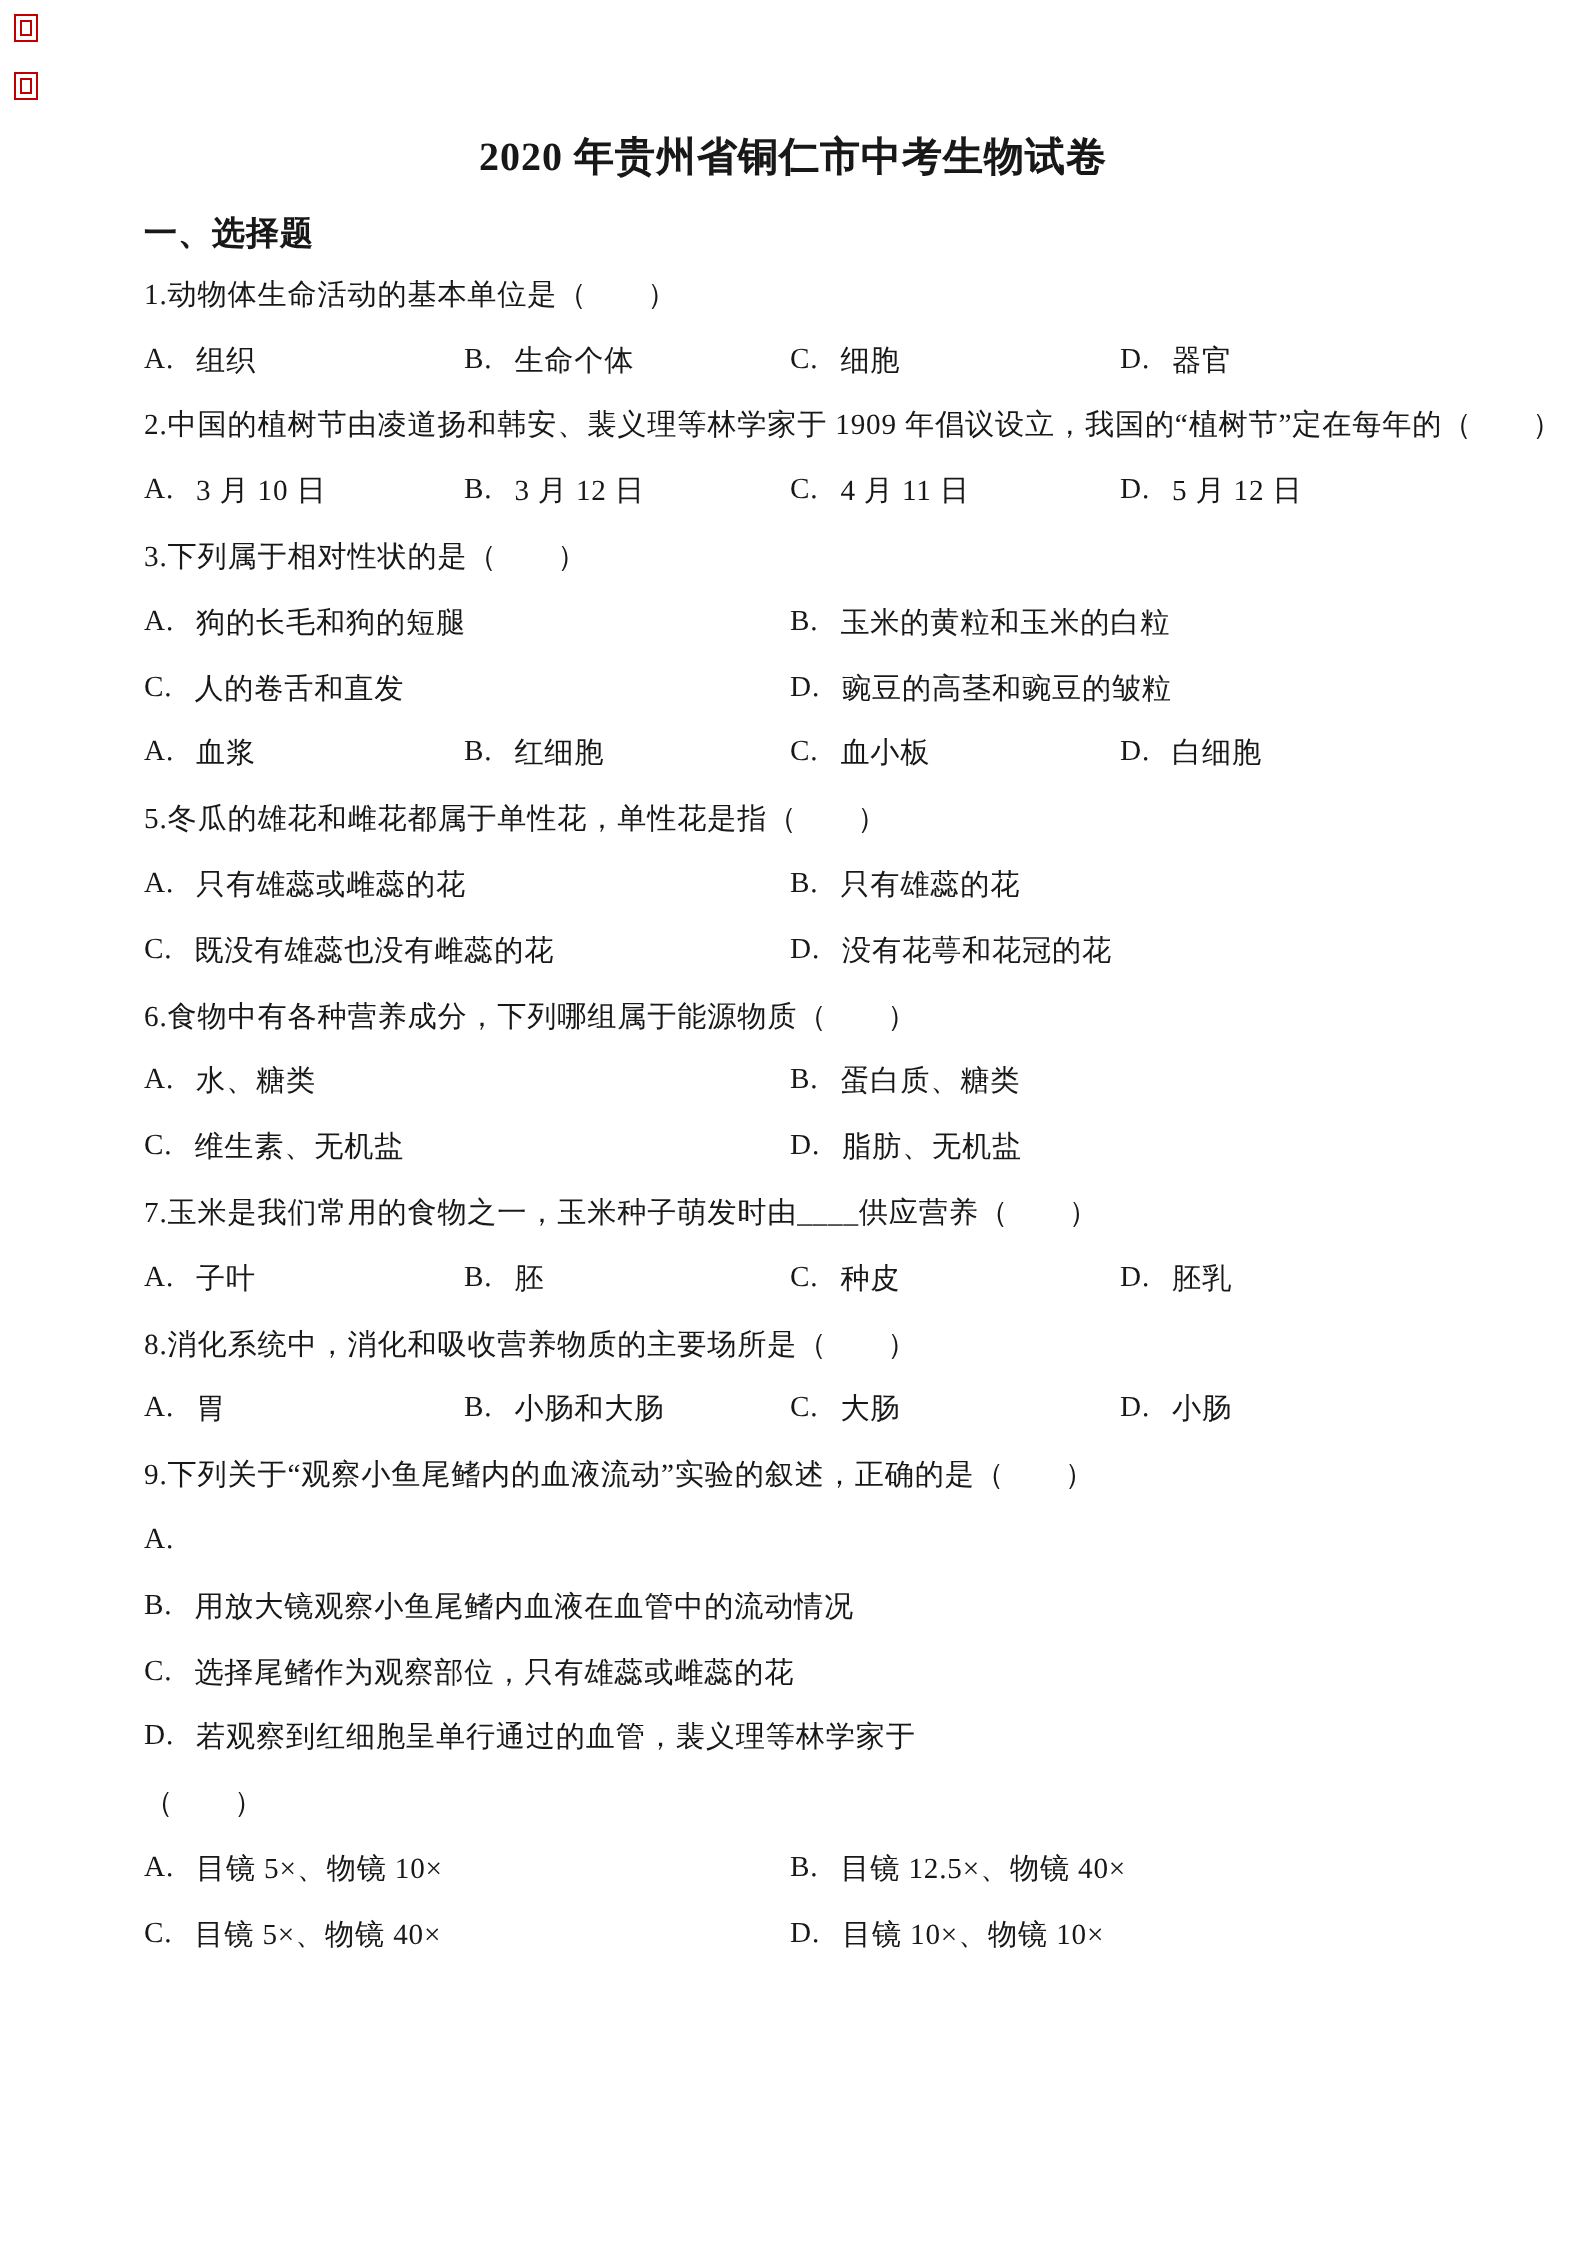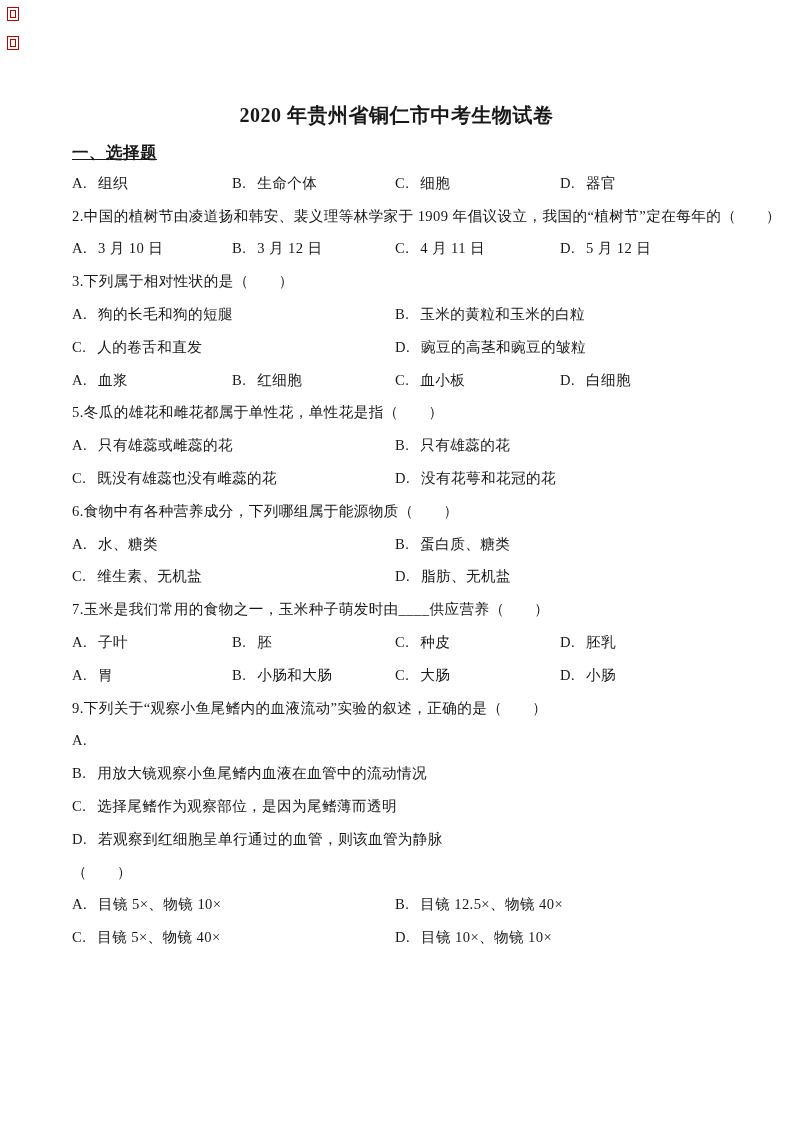--- a/index.html
+++ b/index.html
@@ -37,34 +37,33 @@
     position: relative;
   }
   .red-mark::after {
     content: "";
     position: absolute;
     inset: 2px;
     border: 1px solid #c00000;
   }
   .doc-title {
     margin: 0;
-    padding-top: 102px;
+    padding-top: 66px;
     text-align: center;
     font-size: 20px;
     font-weight: bold;
     letter-spacing: 0.5px;
     line-height: 26px;
   }
   .section-heading {
     margin: 14px 0 0 72px;
     font-size: 16.5px;
     font-weight: bold;
     letter-spacing: 0.5px;
     line-height: 22px;
-    text-decoration: underline;
   }
   .questions {
     margin: 3px 50px 0 72px;
     font-size: 14.6px;
     letter-spacing: 0.4px;
   }
   .line {
     height: 32.8px;
     display: flex;
     align-items: center;
@@ -95,20 +94,21 @@
     <span class="red-mark"></span>
   </div>
 
   <h1 class="doc-title">2020 年贵州省铜仁市中考生物试卷</h1>
 
   <h2 class="section-heading">一、选择题</h2>
 
   <div class="questions">
 
     <div>
+      <div class="line">1.动物体生命活动的基本单位是（　　）</div>
       <div class="ogrid cols4">
         <span class="opt">
             <span class="letter">A.</span>
             <span>组织</span>
           </span>
         <span class="opt">
             <span class="letter">B.</span>
             <span>生命个体</span>
           </span>
         <span class="opt">
@@ -247,20 +247,21 @@
             <span>种皮</span>
           </span>
         <span class="opt">
             <span class="letter">D.</span>
             <span>胚乳</span>
           </span>
       </div>
     </div>
 
     <div>
+      <div class="line">8.消化系统中，消化和吸收营养物质的主要场所是（　　）</div>
       <div class="ogrid cols4">
         <span class="opt">
             <span class="letter">A.</span>
             <span>胃</span>
           </span>
         <span class="opt">
             <span class="letter">B.</span>
             <span>小肠和大肠</span>
           </span>
         <span class="opt">
@@ -278,25 +279,25 @@
       <div class="line">9.下列关于“观察小鱼尾鳍内的血液流动”实验的叙述，正确的是（　　）</div>
       <div class="line">
           <span class="letter">A.</span>
         </div>
       <div class="line">
           <span class="letter">B.</span>
           <span>用放大镜观察小鱼尾鳍内血液在血管中的流动情况</span>
         </div>
       <div class="line">
           <span class="letter">C.</span>
-          <span>选择尾鳍作为观察部位，是因为尾鳍薄而透明</span>
+          <span>选择尾鳍作为观察部位，只有雄蕊或雌蕊的花</span>
         </div>
       <div class="line">
           <span class="letter">D.</span>
-          <span>若观察到红细胞呈单行通过的血管，则该血管为静脉</span>
+          <span>若观察到红细胞呈单行通过的血管，裴义理等林学家于</span>
         </div>
     </div>
 
     <div>
       <div class="line">（　　）</div>
       <div class="ogrid cols2">
         <span class="opt">
             <span class="letter">A.</span>
             <span>目镜 5×、物镜 10×</span>
           </span>

